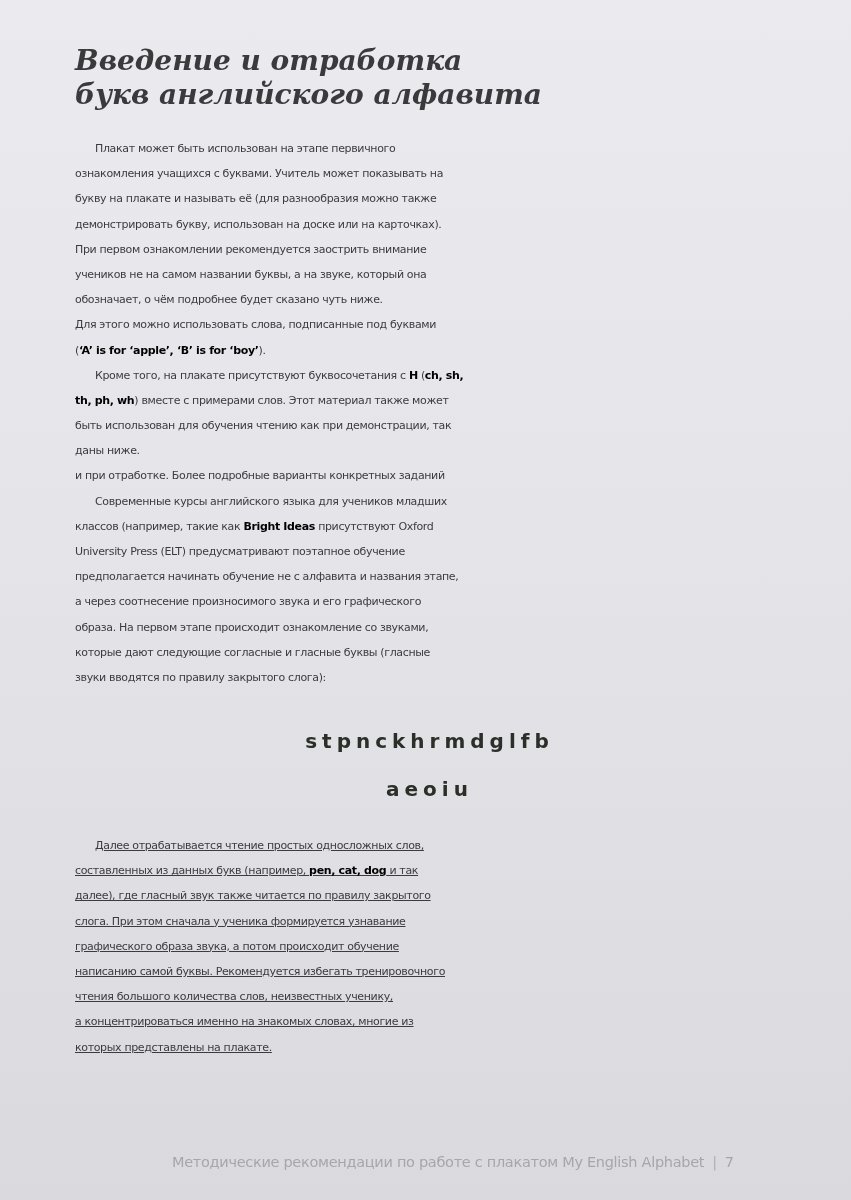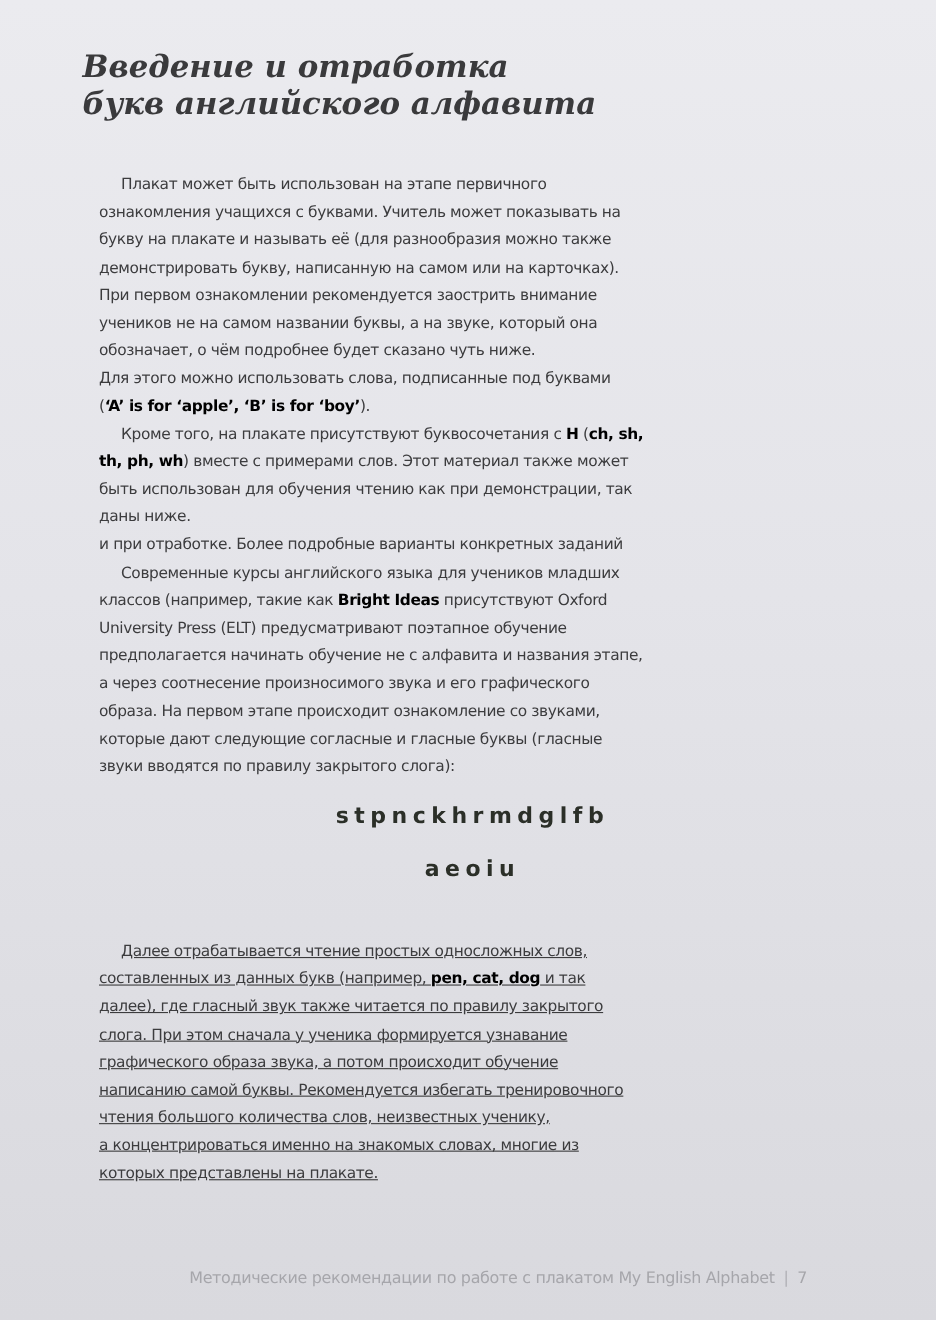--- a/index.html
+++ b/index.html
@@ -27,29 +27,28 @@
     font-family: "DejaVu Serif", serif;
     font-style: italic;
     font-weight: bold;
     font-size: 28px;
     line-height: 34px;
     color: #3a3a3c;
     letter-spacing: 0px;
   }
   .body-text {
     position: absolute;
-    left: 90px;
+    left: 75px;
     top: 136px;
     width: 650px;
     font-family: "DejaVu Sans", sans-serif;
-    font-size: 14px;
+    font-size: 11px;
     line-height: 25.2px;
     color: #3c3c3e;
     letter-spacing: -0.35px;
-    margin-top: 20px;
   }
   .line { white-space: nowrap; display: block; height: 25.2px; }
   .indent { padding-left: 20px; }
   .b { font-weight: bold; color: #000000; }
   .letters {
     position: absolute;
     left: 0;
     width: 851px;
     text-align: center;
     font-family: "DejaVu Sans", sans-serif;
@@ -92,21 +91,21 @@
   <h1 class="title">
     <span>Введение и отработка</span><br>
     <span>букв английского алфавита</span>
   </h1>
 
   <div class="body-text">
 
     <span class="line indent">Плакат может быть использован на этапе первичного</span>
     <span class="line">ознакомления учащихся с буквами. Учитель может показывать на</span>
     <span class="line">букву на плакате и называть её (для разнообразия можно также</span>
-    <span class="line">демонстрировать букву, написанную на самом или на карточках).</span>
+    <span class="line">демонстрировать букву, использован на доске или на карточках).</span>
     <span class="line">При первом ознакомлении рекомендуется заострить внимание</span>
     <span class="line">учеников не на самом названии буквы, а на звуке, который она</span>
     <span class="line">обозначает, о чём подробнее будет сказано чуть ниже.</span>
     <span class="line">Для этого можно использовать слова, подписанные под буквами</span>
     <span class="line"><span>(</span><span class="b">‘A’ is for ‘apple’, ‘B’ is for ‘boy’</span><span>).</span></span>
 
     <span class="line indent"><span>Кроме того, на плакате присутствуют буквосочетания с </span><span class="b">H</span><span> (</span><span class="b">ch, sh,</span></span>
     <span class="line"><span class="b">th, ph, wh</span><span>) вместе с примерами слов. Этот материал также может</span></span>
     <span class="line">быть использован для обучения чтению как при демонстрации, так</span>
     <span class="line">даны ниже.</span>

